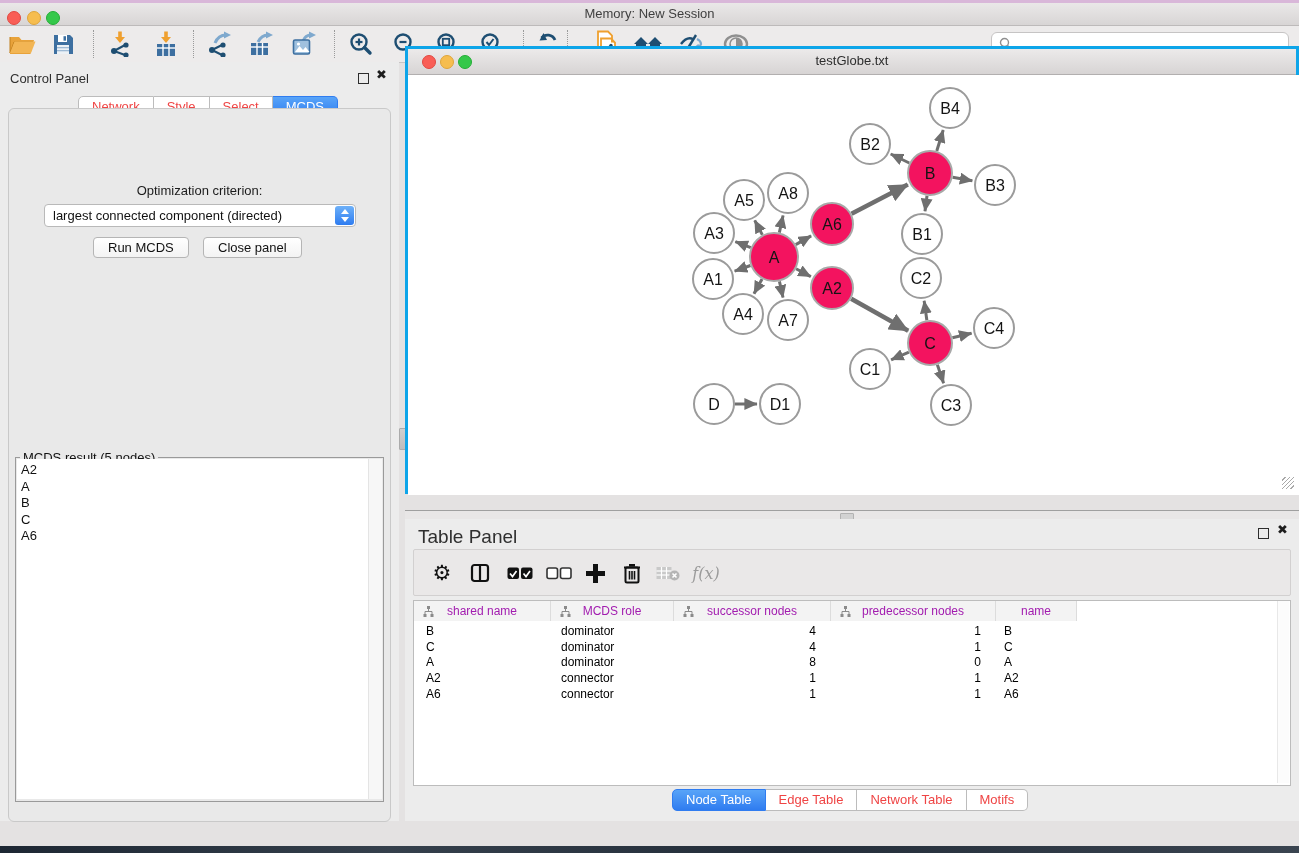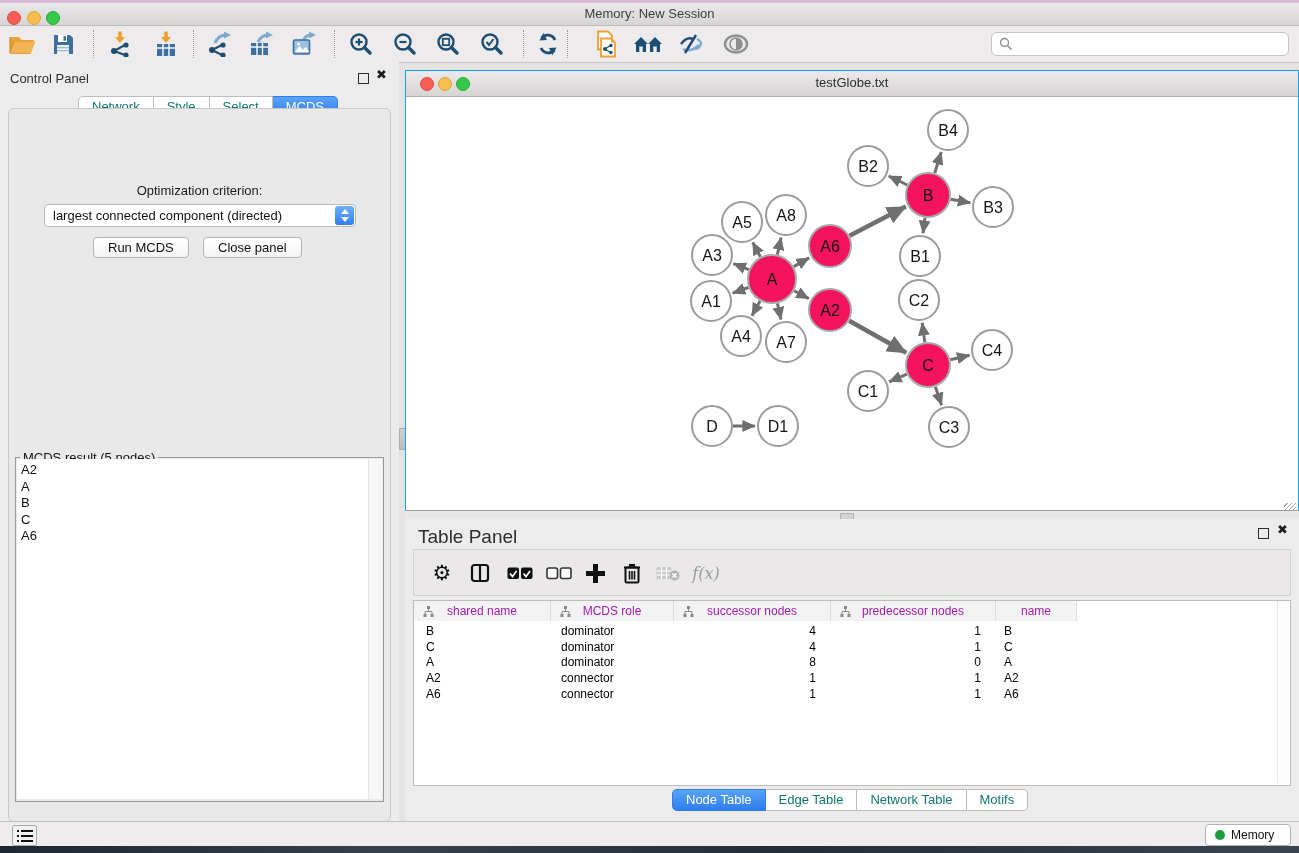--- a/index.html
+++ b/index.html
@@ -22,42 +22,42 @@
   #toolbar-search{position:absolute;right:10px;top:6px;width:296px;height:22px;background:#fff;border:1px solid #c6c4c4;border-radius:6px;}
   #toolbar-search svg{position:absolute;left:7px;top:4px;}
   #toolbar-search input{position:absolute;left:26px;top:1px;width:260px;height:18px;border:none;outline:none;font-size:12px;background:transparent;}
 
   
   #control-panel{position:absolute;left:0;top:62px;width:399px;height:759px;background:#ececec;}
   #cp-title{position:absolute;left:10px;top:9px;font-size:13px;color:#2f2f2f;}
   .win-float{position:absolute;top:11px;width:9px;height:9px;border:1.6px solid #2d2d2d;background:transparent;}
   .win-close{position:absolute;top:5px;font-size:13px;font-weight:bold;color:#1d1d1d;font-family:"DejaVu Sans",sans-serif;}
   #cp-tabs{position:absolute;left:78px;top:34px;height:22px;display:flex;}
-  .seg-tab{height:20px;line-height:20px;padding:0 13px;font-size:13px;color:#0f766e;background:#fff;border:1px solid #bcbcbc;border-left:none;text-align:center;}
+  .seg-tab{height:20px;line-height:20px;padding:0 13px;font-size:13px;color:#ef4444;background:#fff;border:1px solid #bcbcbc;border-left:none;text-align:center;}
   .seg-tab:first-child{border-left:1px solid #bcbcbc;border-radius:5px 0 0 5px;}
   .seg-tab:last-child{border-radius:0 5px 5px 0;}
   .seg-tab.active{background:linear-gradient(#58a4f8,#2f7cf0);color:#fff;border-color:#2f7cf0;}
   #control-content{position:absolute;left:8px;top:46px;width:381px;height:757px;background:#e9e9e9;border:1px solid #c9c9c9;border-radius:6px;height:712px;}
   #opt-label{position:absolute;left:0;top:74px;width:100%;text-align:center;font-size:13px;color:#1c1c1c;}
   #criterion-select{position:absolute;left:35px;top:95px;width:310px;height:21px;background:#fff;border:1px solid #b9b9b9;border-radius:4px;}
   #criterion-select .val{position:absolute;left:8px;top:3px;font-size:13px;color:#111;}
   #criterion-select .stepper{position:absolute;right:1px;top:1px;width:19px;height:19px;border-radius:3px;background:linear-gradient(#6eb1f9,#2e7cf0);}
   .chev{position:absolute;left:5.5px;width:0;height:0;border-left:4px solid transparent;border-right:4px solid transparent;}
   .chev.up{top:3px;border-bottom:5px solid #fff;}
   .chev.down{bottom:3px;border-top:5px solid #fff;}
   .cp-btn{position:absolute;top:128px;height:19px;background:linear-gradient(#ffffff,#f3f3f3);border:1px solid #b5b5b5;border-radius:4px;font-size:13px;color:#111;text-align:center;line-height:19px;padding:0 14px;}
   #mcds-group{position:absolute;left:6px;top:348px;width:367px;height:343px;border:1px solid #9a9a9a;}
   #mcds-group legend{position:absolute;left:4px;top:-8px;background:#e9e9e9;padding:0 3px;font-size:13px;color:#111;}
   #mcds-list{position:absolute;left:1px;top:1px;width:351px;height:340px;background:#fff;overflow:hidden;}
   #mcds-scroll{position:absolute;right:1px;top:1px;width:13px;height:340px;background:#f7f7f7;border-left:1px solid #e4e4e4;}
   .mcds-item{font-size:13px;color:#111;line-height:16.5px;padding-left:4px;}
   #cp-vsplit-grip{position:absolute;left:399px;top:428px;width:5px;height:20px;background:linear-gradient(#cfcfcf,#bdbdbd);border:1px solid #ababab;border-radius:1px;}
 
   
-  #net-window{position:absolute;left:405px;top:70px;width:894px;height:448px;background:#fff;border:1px solid #0ea5e9;box-sizing:border-box;}
+  #net-window{position:absolute;left:405px;top:46px;width:894px;height:448px;background:#fff;border:3px solid #0ea5e9;box-sizing:border-box;}
   #net-titlebar{position:absolute;left:0;top:0;width:100%;height:25px;background:linear-gradient(#eceaea,#d7d4d4);border-bottom:1px solid #b2afaf;}
   #net-titlebar .title{position:absolute;left:0;top:4px;width:100%;text-align:center;font-size:13px;color:#2e2e2e;}
   #graph-area{position:absolute;left:0;top:26px;width:892px;height:420px;background:#fff;}
   #net-resize{position:absolute;right:2px;bottom:2px;width:12px;height:12px;
     background:repeating-linear-gradient(135deg,transparent 0 2px,#a9a9a9 2px 3px);}
 
   
   #hsplit{position:absolute;left:405px;top:510px;width:894px;height:9px;background:#e8e6e6;border-top:1px solid #9f9f9f;}
   #hsplit-grip{position:absolute;left:435px;top:2px;width:12px;height:5px;background:#d2d2d2;border:1px solid #b2b2b2;border-radius:1px;}
 
@@ -575,33 +575,15 @@
     </div>
 
     <div id="tp-tabs">
         <div class="seg-tab active">Node Table</div>
         <div class="seg-tab">Edge Table</div>
         <div class="seg-tab">Network Table</div>
         <div class="seg-tab">Motifs</div>
       </div>
   </div>
 
-  <div id="statusbar">
-    <div id="list-btn">
-      <svg width="16" height="14" viewBox="0 0 16 14">
-          <g fill="#111">
-            <rect x="0" y="1" width="2" height="2"></rect>
-            <rect x="0" y="6" width="2" height="2"></rect>
-            <rect x="0" y="11" width="2" height="2"></rect>
-            <rect x="4" y="1" width="12" height="2"></rect>
-            <rect x="4" y="6" width="12" height="2"></rect>
-            <rect x="4" y="11" width="12" height="2"></rect>
-          </g>
-        </svg>
-    </div>
-    <div id="memory-btn">
-      <span id="memory-dot"></span>
-      <span id="memory-label">Memory</span>
-    </div>
-  </div>
   <div id="desktop-bottom"></div>
 
 </div>
 
 </body></html>

